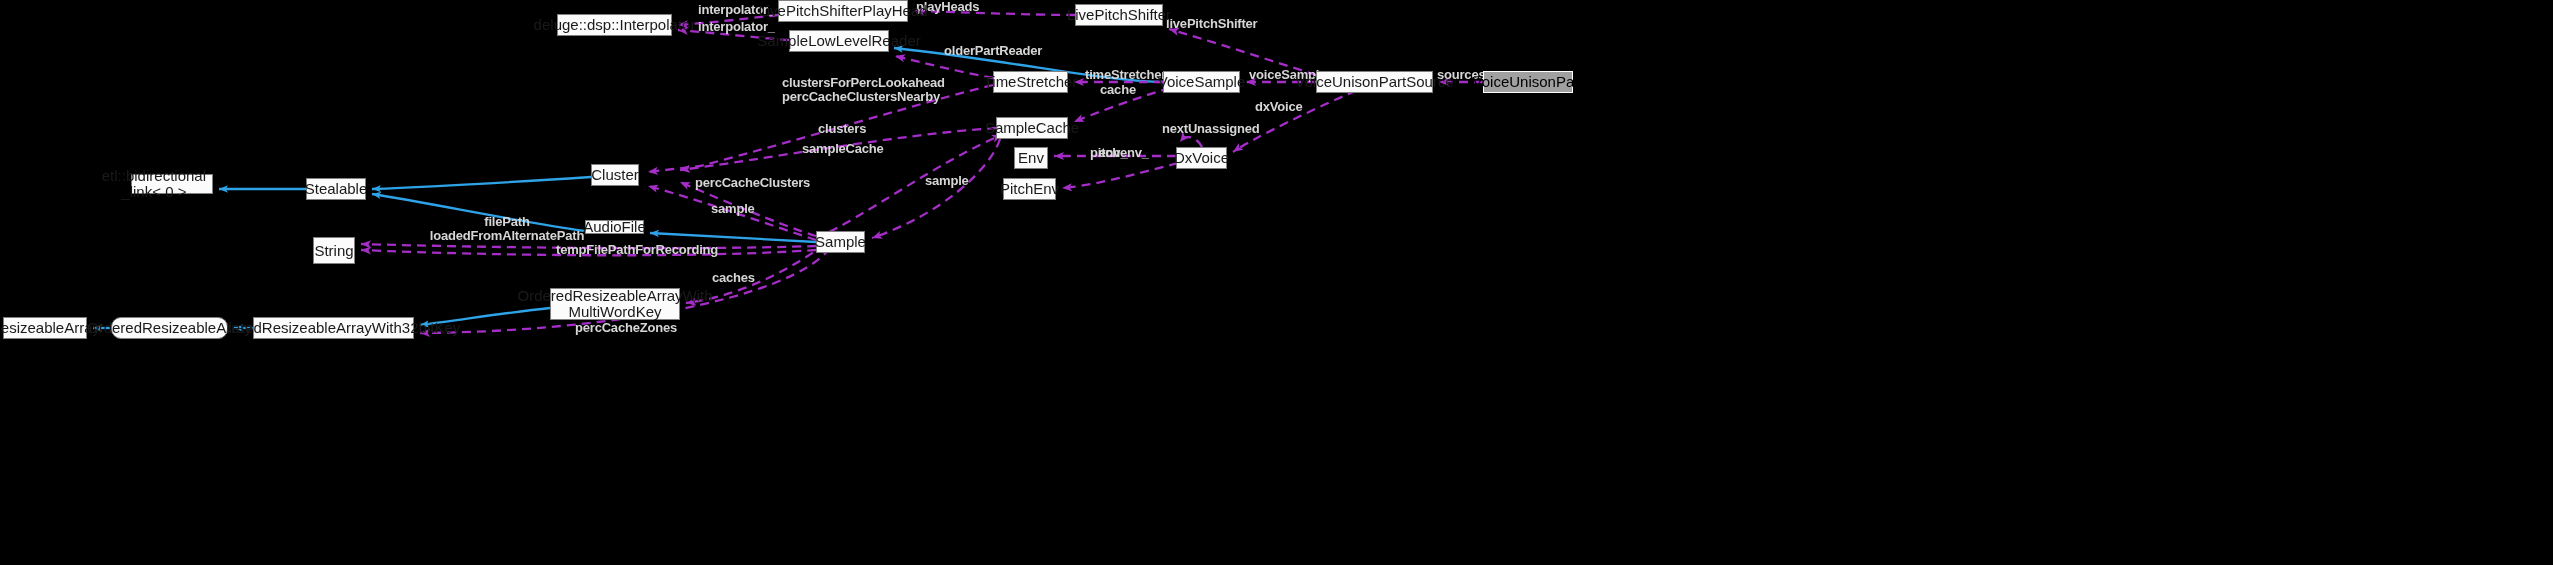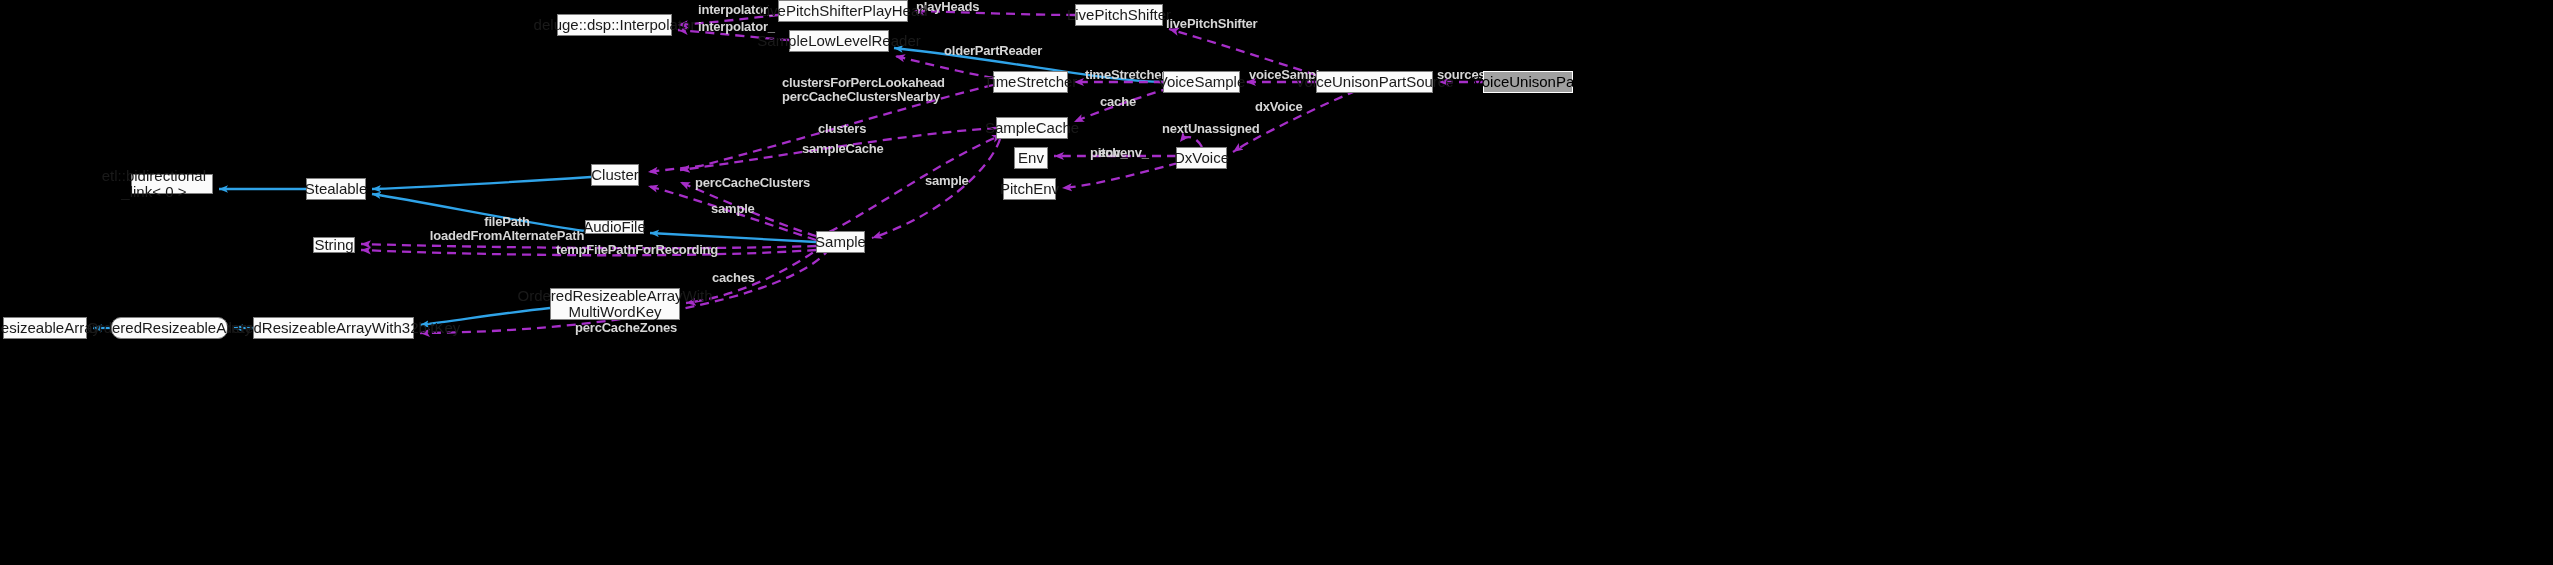--- a/index.html
+++ b/index.html
@@ -121,39 +121,39 @@
   <div class="node highlight" style="left:1483px;top:71px;width:90px;height:22px;"><span>VoiceUnisonPart</span></div>
   <div class="node" style="left:996px;top:117px;width:72px;height:22px;"><span>SampleCache</span></div>
   <div class="node" style="left:1176px;top:147px;width:51px;height:22px;"><span>DxVoice</span></div>
   <div class="node" style="left:1014px;top:147px;width:34px;height:22px;"><span>Env</span></div>
   <div class="node" style="left:1003px;top:178px;width:53px;height:22px;"><span>PitchEnv</span></div>
   <div class="node" style="left:591px;top:164px;width:48px;height:22px;"><span>Cluster</span></div>
   <div class="node" style="left:306px;top:178px;width:60px;height:22px;"><span>Stealable</span></div>
   <div class="node" style="left:131px;top:174px;width:82px;height:20px;justify-content:flex-end;"><span>etl::bidirectional
 _link&lt; 0 &gt;</span></div>
   <div class="node" style="left:585px;top:220px;width:59px;height:14px;"><span>AudioFile</span></div>
-  <div class="node" style="left:313px;top:237px;width:42px;height:16px;text-align:center;"><span>String</span></div>
+  <div class="node" style="left:313px;top:237px;width:42px;height:27px;text-align:center;"><span>String</span></div>
   <div class="node" style="left:816px;top:231px;width:49px;height:22px;"><span>Sample</span></div>
   <div class="node" style="left:550px;top:288px;width:130px;height:32px;"><span>OrderedResizeableArrayWith
 MultiWordKey</span></div>
   <div class="node" style="left:253px;top:317px;width:161px;height:22px;"><span>OrderedResizeableArrayWith32bitKey</span></div>
   <div class="node" style="left:111px;top:317px;width:117px;height:22px;border-radius:10px;"><span>OrderedResizeableArray</span></div>
   <div class="node" style="left:3px;top:317px;width:84px;height:22px;"><span>ResizeableArray</span></div>
 
   <div class="edge-label" style="left:698px;top:3px;width:68px;">interpolator_</div>
   <div class="edge-label" style="left:916px;top:0px;width:62px;">playHeads</div>
   <div class="edge-label" style="left:698px;top:20px;width:68px;">interpolator_</div>
   <div class="edge-label" style="left:1166px;top:17px;width:78px;">livePitchShifter</div>
   <div class="edge-label" style="left:910px;top:44px;width:88px;margin-left:34px;">olderPartReader</div>
   <div class="edge-label" style="left:782px;top:76px;width:112px;">clustersForPercLookahead
 percCacheClustersNearby</div>
   <div class="edge-label" style="left:1085px;top:68px;width:76px;">timeStretcher</div>
   <div class="edge-label" style="left:1249px;top:68px;width:70px;">voiceSample</div>
   <div class="edge-label" style="left:1437px;top:68px;width:45px;">sources</div>
-  <div class="edge-label" style="left:1100px;top:83px;width:36px;margin-top:12px;">cache</div>
+  <div class="edge-label" style="left:1100px;top:83px;width:36px;">cache</div>
   <div class="edge-label" style="left:1255px;top:100px;width:46px;">dxVoice</div>
   <div class="edge-label" style="left:818px;top:122px;width:47px;">clusters</div>
   <div class="edge-label" style="left:1162px;top:122px;width:86px;">nextUnassigned</div>
   <div class="edge-label" style="left:802px;top:142px;width:75px;">sampleCache</div>
   <div class="edge-label" style="left:1098px;top:146px;width:30px;">env_</div>
   <div class="edge-label" style="left:1090px;top:146px;width:52px;">pitchenv_</div>
   <div class="edge-label" style="left:695px;top:176px;width:100px;">percCacheClusters</div>
   <div class="edge-label" style="left:925px;top:174px;width:42px;">sample</div>
   <div class="edge-label" style="left:711px;top:202px;width:42px;">sample</div>
   <div class="edge-label" style="left:427px;top:215px;width:160px;">filePath

